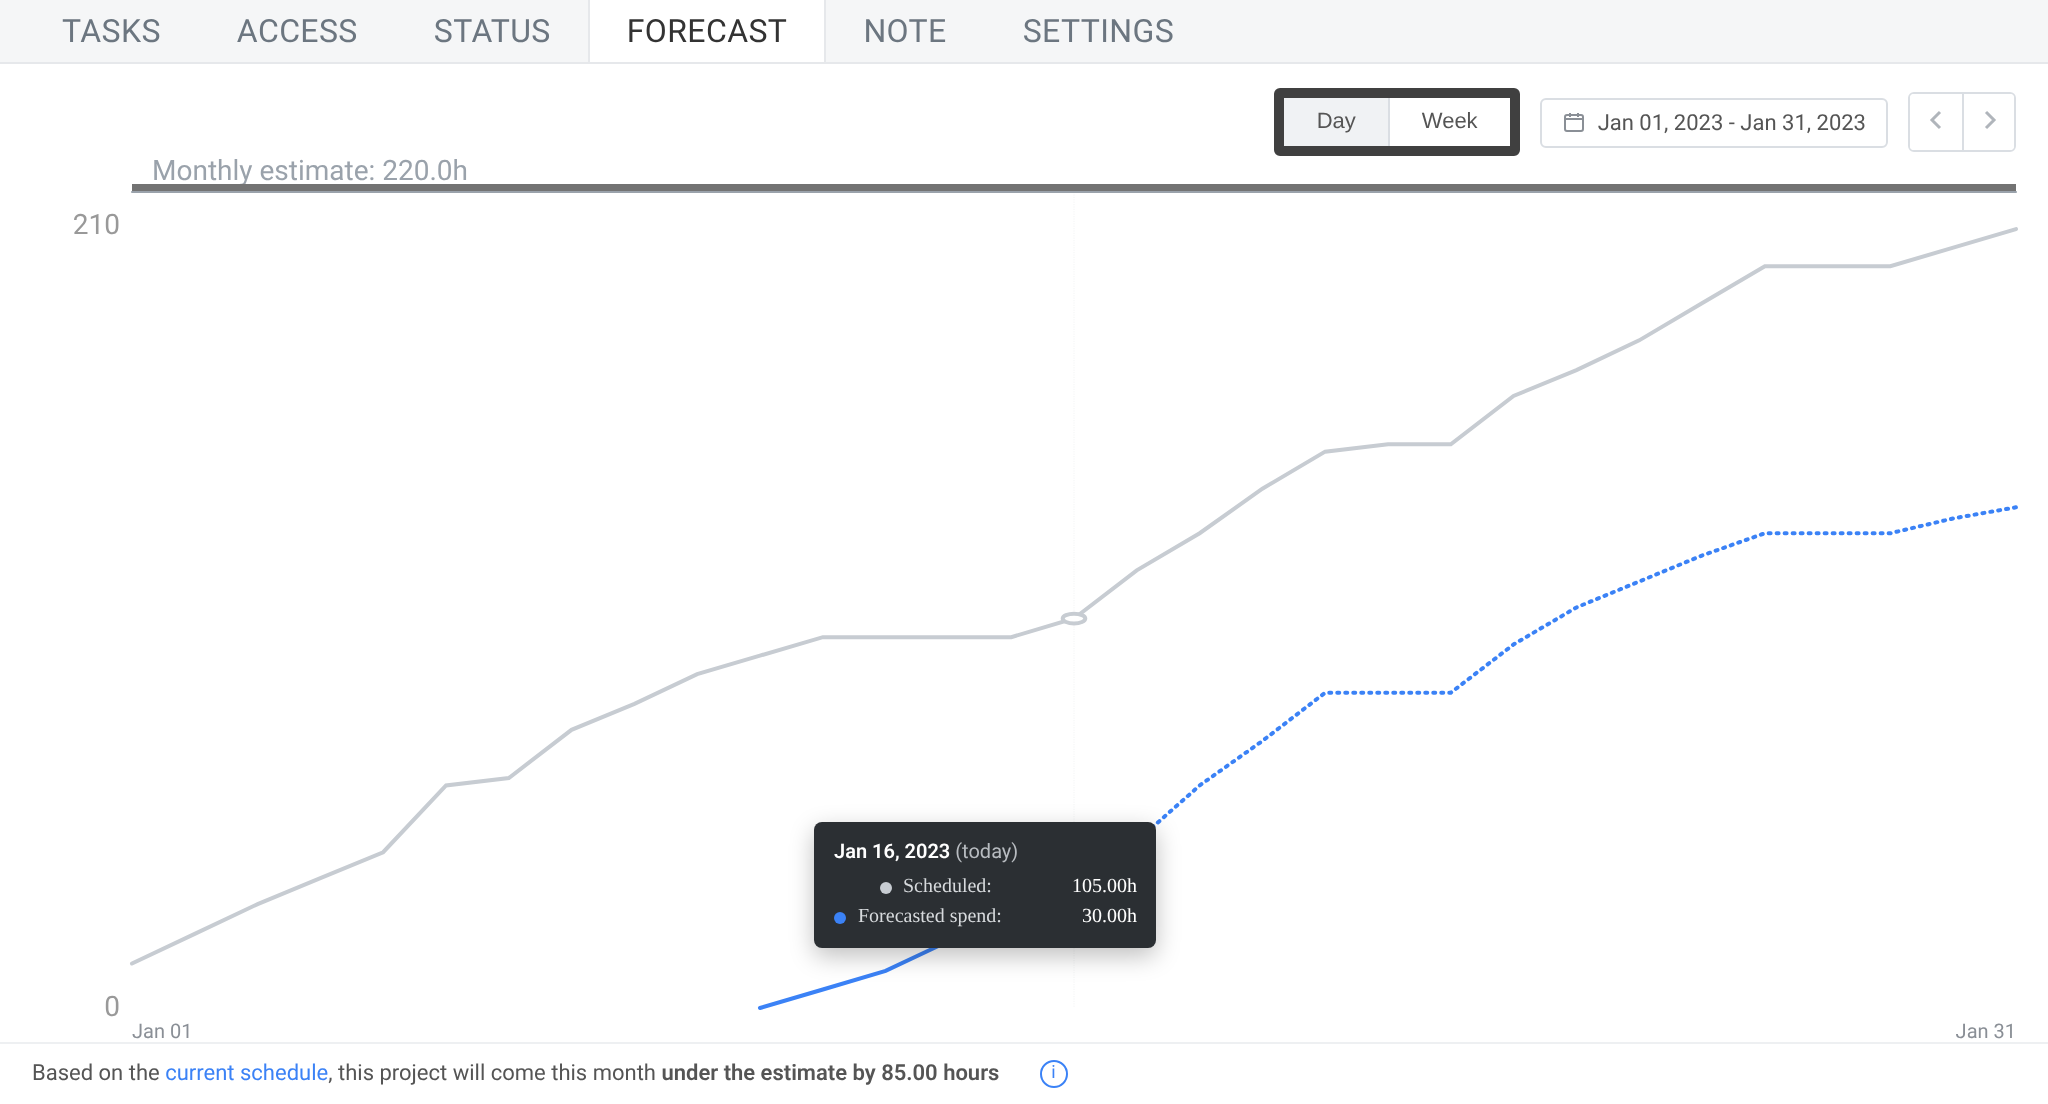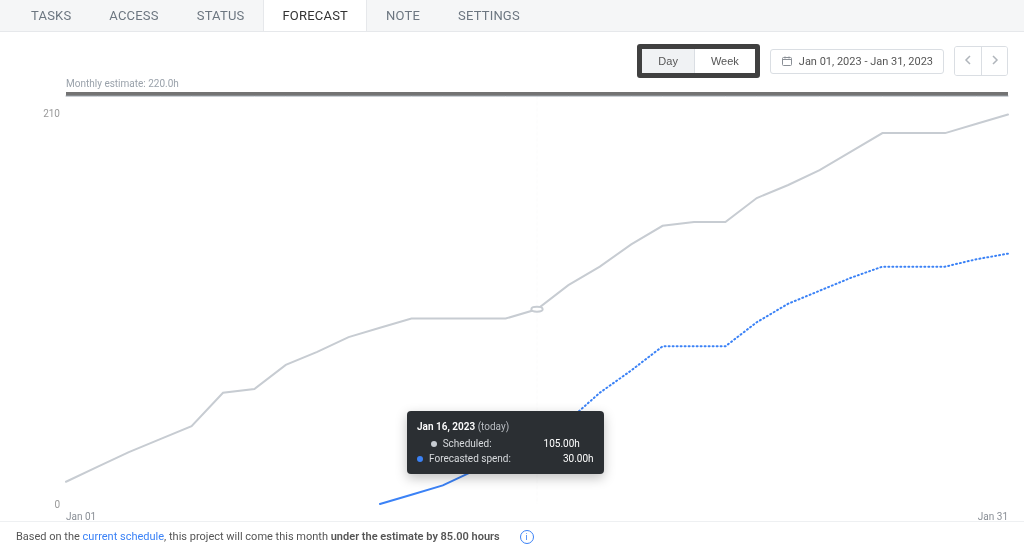--- a/index.html
+++ b/index.html
@@ -18,21 +18,21 @@
     display: flex;
     background: #f5f6f7;
     border-bottom: 1px solid #e6e8eb;
     padding-left: 12px;
     height: 32px;
     align-items: stretch;
   }
   .tab {
     display: flex; align-items: center;
     padding: 0 18px;
-    font-size: 13px;
+    font-size: 16px;
     letter-spacing: .2px;
     color: #6c7680;
     cursor: pointer;
     border-right: 1px solid transparent;
     border-left: 1px solid transparent;
   }
   .tab.active {
     background: #fff;
     color: #333;
     border-left: 1px solid #e6e8eb;
@@ -68,34 +68,34 @@
   
   .chart-wrap {
     position: relative;
     margin: 14px 16px 0 16px;
   }
   .ylabel {
     position: absolute;
     left: 0;
     width: 44px;
     text-align: right;
-    font-size: 10px;
+    font-size: 14px;
     color: #999;
     transform: translateY(-50%);
   }
   .plot {
     position: absolute;
     left: 50px; right: 0; top: 0; bottom: 18px;
     border-top: 4px solid #737373;
   }
   .monthly-note {
     position: absolute;
-    left: 50px;
+    left: 60px;
     top: -14px;
-    font-size: 10px;
+    font-size: 14px;
     color: #9aa2ab;
   }
   svg.lines { position: absolute; inset: 0; width: 100%; height: 100%; overflow: visible; }
   .xlabel {
     position: absolute;
     bottom: 0;
     font-size: 10px;
     color: #8a8f96;
     transform: translateX(-50%);
   }
@@ -109,22 +109,23 @@
     font-size: 10px;
     padding: 8px 10px 8px 10px;
     min-width: 130px;
     box-shadow: 0 4px 12px rgba(0,0,0,.25);
     line-height: 1.5;
     z-index: 5;
   }
   .tooltip .tt-date { font-weight: 600; color: #fff; margin-bottom: 2px; white-space: nowrap; }
   .tooltip .tt-date .today { font-weight: 400; color: #b8bcc1; }
   .tooltip .tt-row {
-    display: flex; align-items: center; justify-content: center; gap: 20px;
+    display: flex; align-items: center; justify-content: flex-end; gap: 8px;
     white-space: nowrap;
+    font-family: Liberation Serif, serif;
   }
   .tooltip .tt-label { display: inline-flex; align-items: center; gap: 6px; color: #d7dadd; }
   .tooltip .dot { width: 6px; height: 6px; border-radius: 50%; display: inline-block; }
   .tooltip .tt-val { color: #fff; margin-left: 32px; }
 
   
   .legend {
     display: flex; justify-content: flex-end; align-items: center; gap: 18px;
     padding: 6px 20px 0 20px;
     font-size: 11px;

